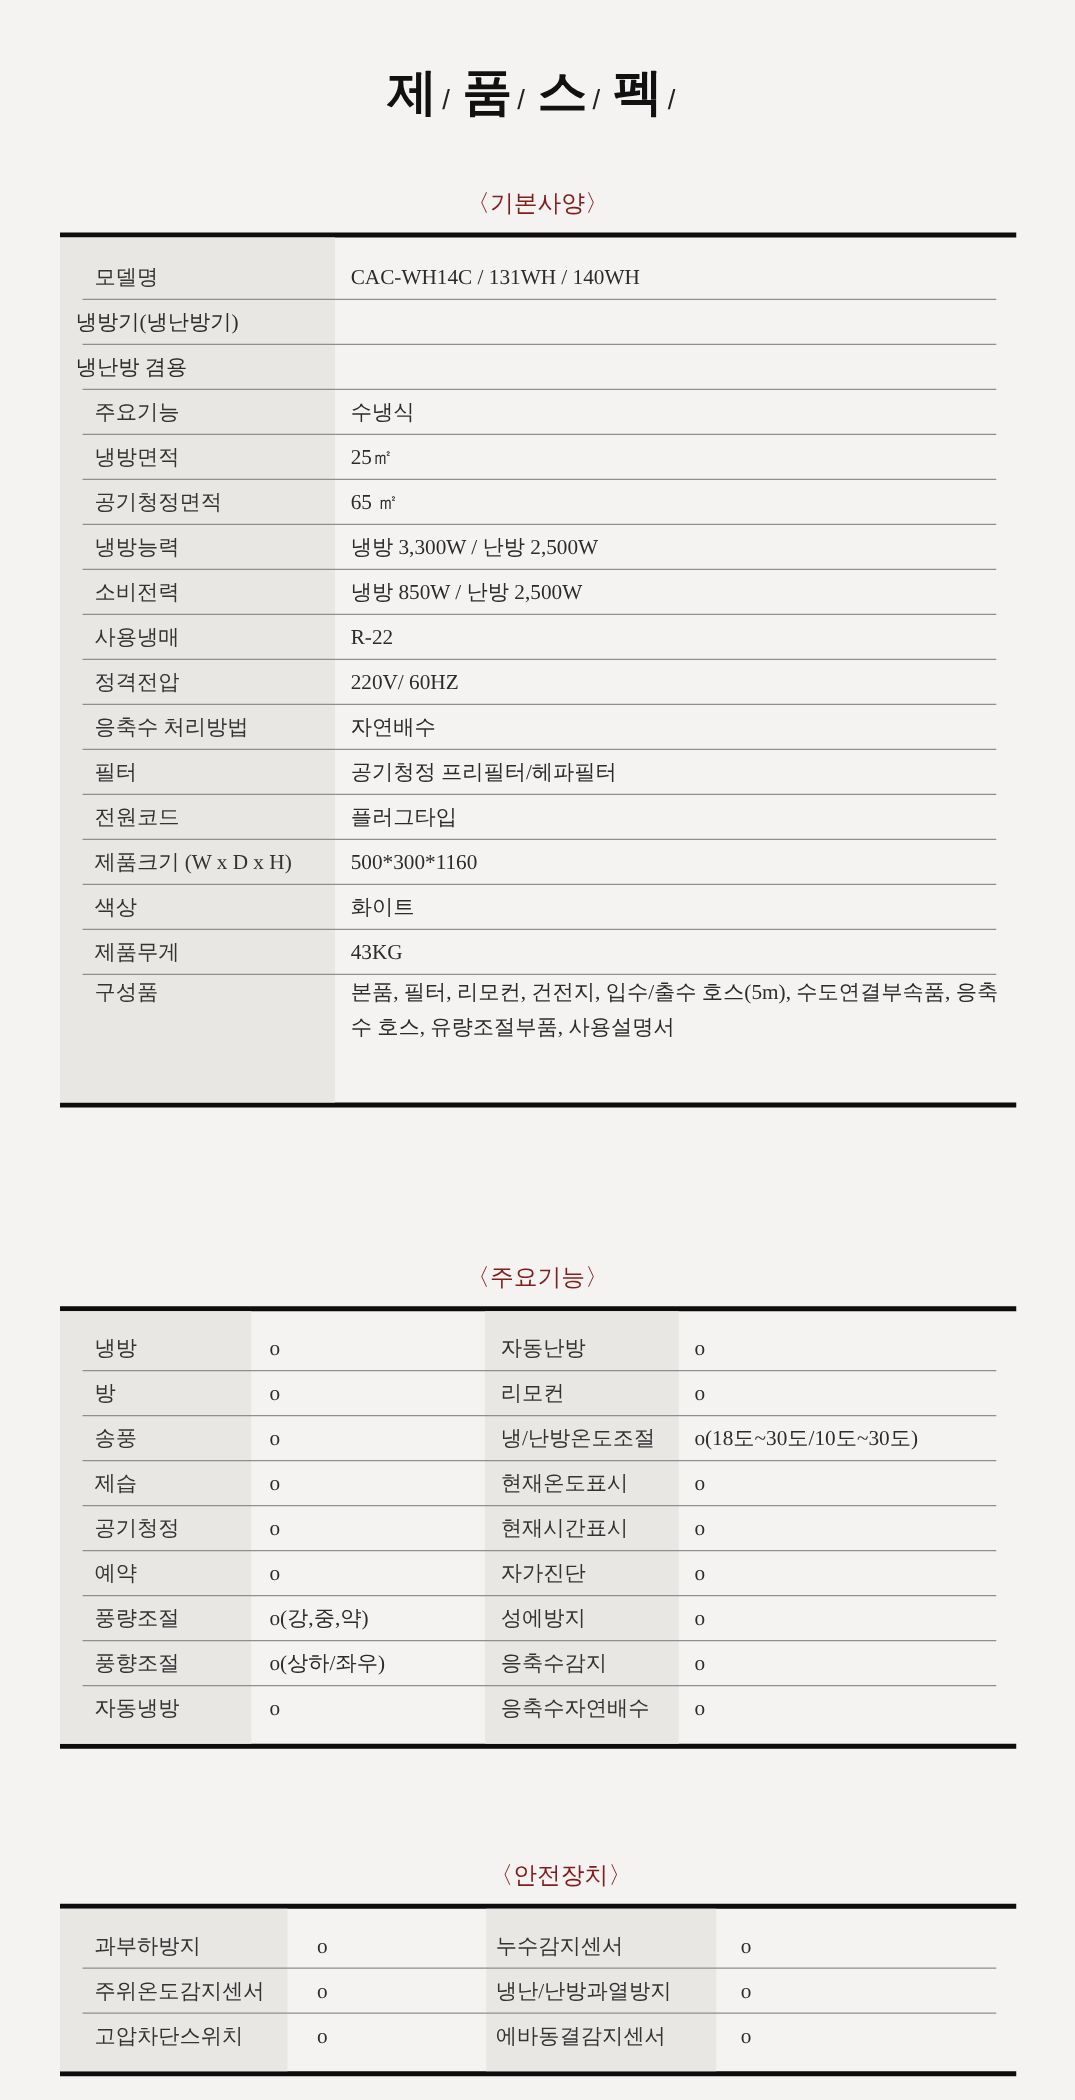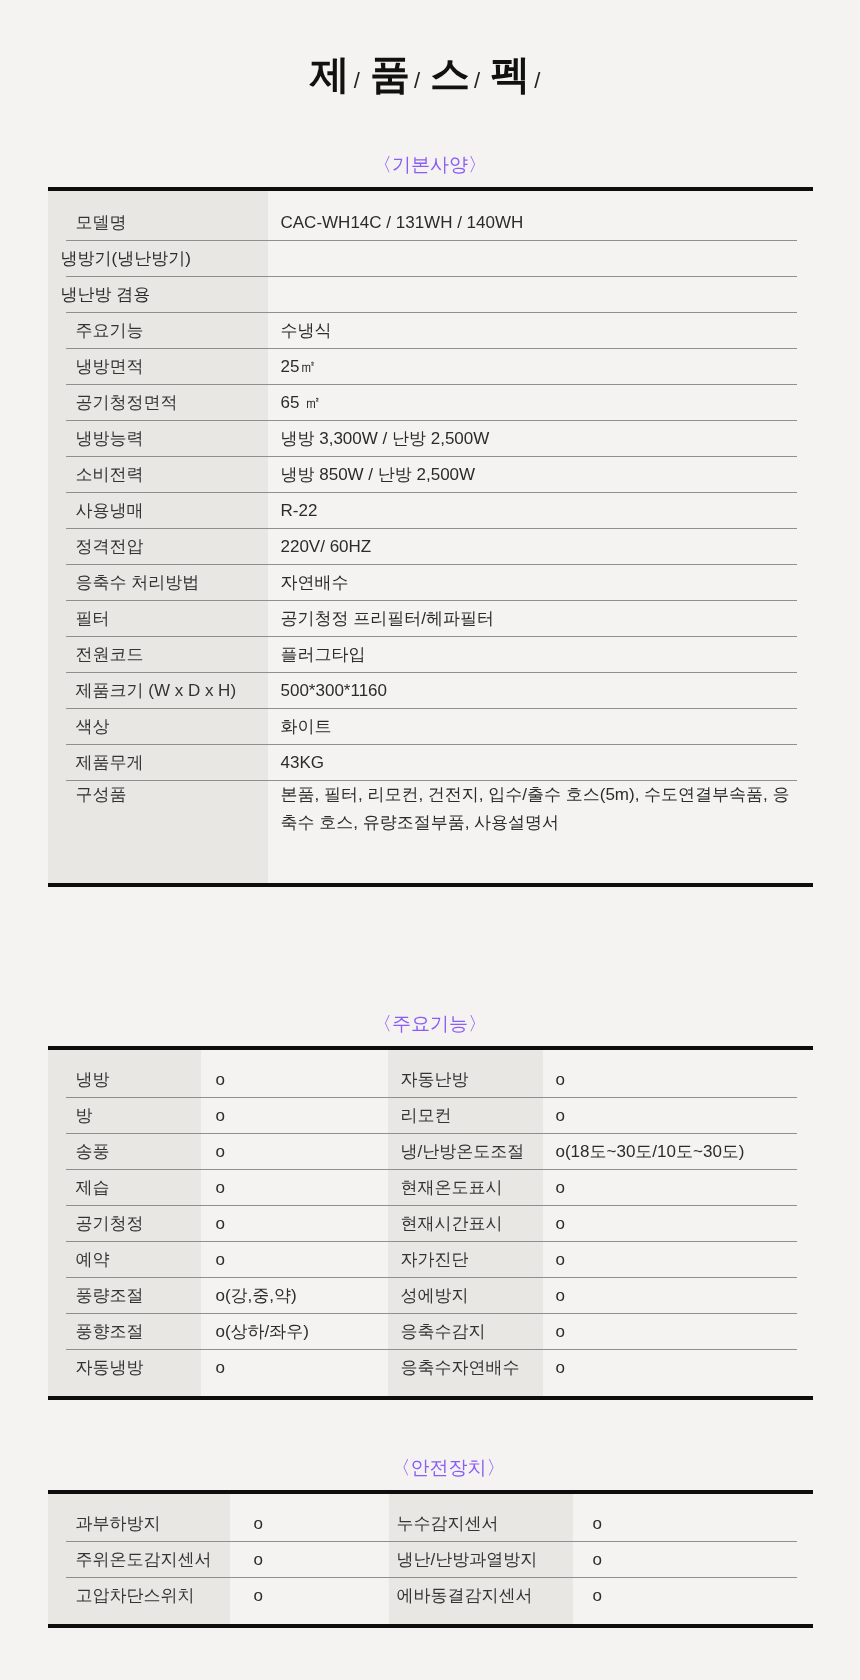--- a/index.html
+++ b/index.html
@@ -26,26 +26,26 @@
     font-weight: 400;
     font-size: 22px;
     color: #222;
     margin: 0 9px 0 3px;
   }
 
   
   .section-heading {
     text-align: center;
     font-size: 19px;
-    color: #8b5cf6;
+    color: #7f1d1d;
     line-height: 26px;
   }
   .heading-basic    { margin-top: 47px;  margin-bottom: 9px; }
   .heading-features { margin-top: 124px; margin-bottom: 9px; text-align: center; }
-  .heading-safety   { margin-top: 55px;  margin-bottom: 9px; padding-left: 37px; }
+  .heading-safety   { margin-top: 89px;  margin-bottom: 9px; padding-left: 37px; }
 
   
   .spec-table {
     position: relative;
     width: 765px;
     margin: 0 auto;
     border-top: 4px solid #0d0d0d;
     border-bottom: 4px solid #0d0d0d;
   }
   .col-bg {
@@ -54,20 +54,21 @@
     z-index: 0;
   }
   .rows { position: relative; z-index: 1; padding: 14px 0 18px 0; }
   .t2 .rows, .t3 .rows { padding: 12px 0 10px 0; }
 
   .spec-row {
     position: relative;
     display: flex;
     align-items: center;
     min-height: 36px;
+    font-family: Liberation Serif, serif;
   }
   .spec-row::after {
     content: "";
     position: absolute;
     left: 18px; right: 16px; bottom: 0;
     height: 1px;
     background: #8f8f8f;
   }
   .spec-row:last-child::after { display: none; }
 

